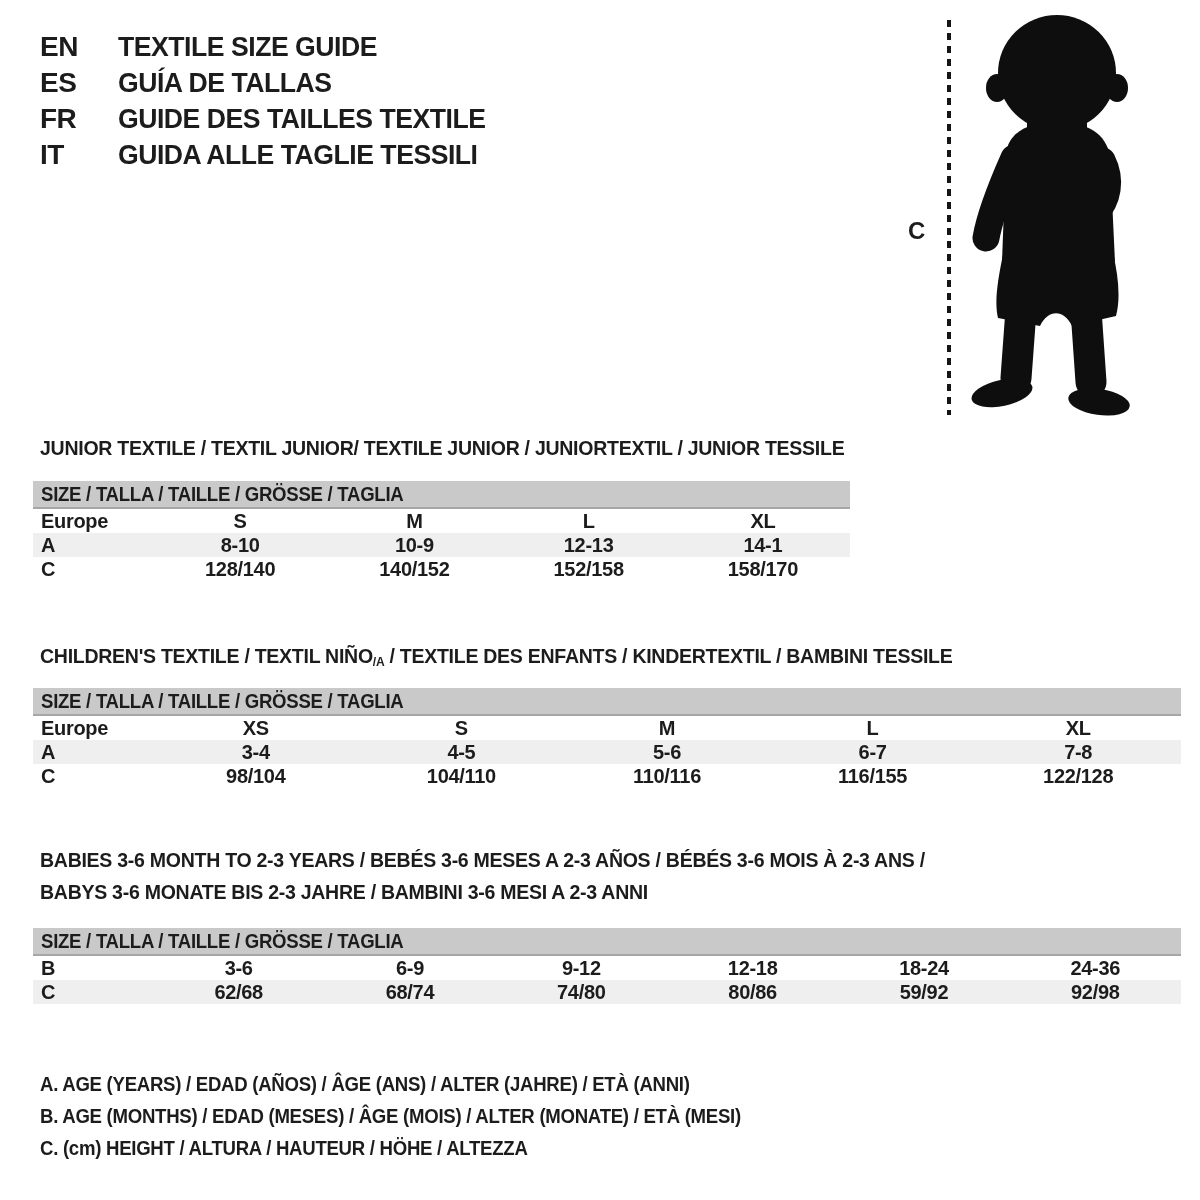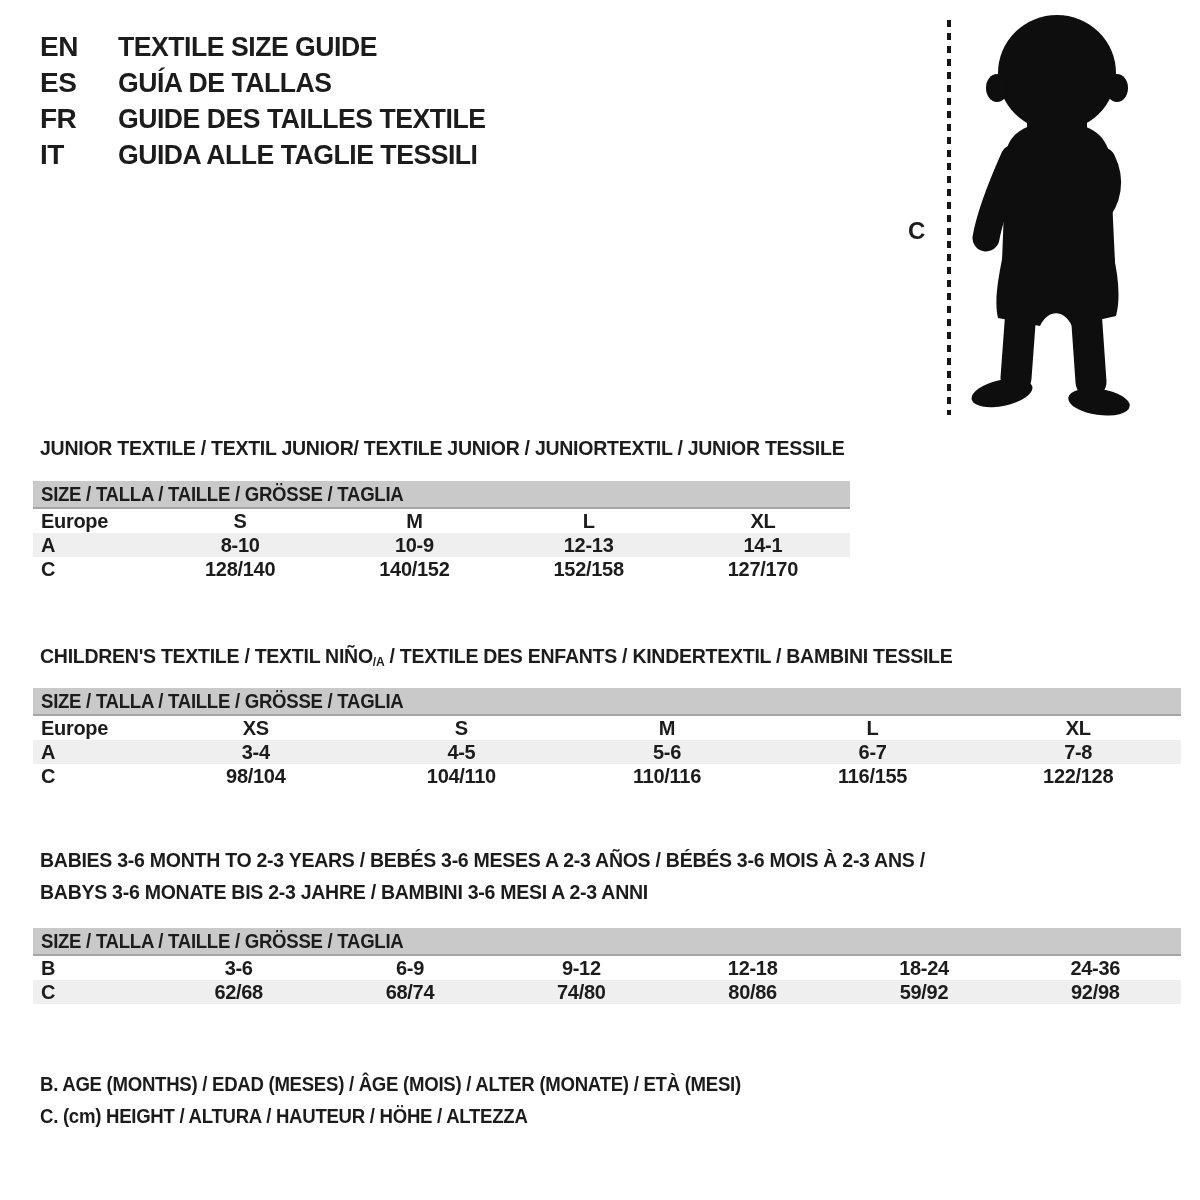--- a/index.html
+++ b/index.html
@@ -111,21 +111,21 @@
       <span class="cellv">8-10</span>
       <span class="cellv">10-9</span>
       <span class="cellv">12-13</span>
       <span class="cellv">14-1</span>
     </div>
     <div class="tbl-row">
       <span class="row-label">C</span>
       <span class="cellv">128/140</span>
       <span class="cellv">140/152</span>
       <span class="cellv">152/158</span>
-      <span class="cellv">127/170</span>
+      <span class="cellv">158/170</span>
     </div>
   </div>
 
   <div class="section-title title-children"><span>CHILDREN'S TEXTILE / TEXTIL NIÑO</span><span class="sub-small">/A</span><span> / TEXTILE DES ENFANTS / KINDERTEXTIL / BAMBINI TESSILE</span></div>
   <div class="tbl tbl-children">
     <div class="tbl-head">
       <span>SIZE / TALLA / TAILLE / GRÖSSE / TAGLIA</span>
     </div>
     <div class="tbl-row">
       <span class="row-label">Europe</span>
@@ -174,20 +174,23 @@
       <span class="cellv">68/74</span>
       <span class="cellv">74/80</span>
       <span class="cellv">80/86</span>
       <span class="cellv">59/92</span>
       <span class="cellv">92/98</span>
     </div>
   </div>
 
   <div class="legend">
     <div class="legend-line">
+        <span>A. AGE (YEARS) / EDAD (AÑOS) / ÂGE (ANS) / ALTER (JAHRE) / ETÀ (ANNI)</span>
+      </div>
+    <div class="legend-line">
         <span>B. AGE (MONTHS) / EDAD (MESES) / ÂGE (MOIS) / ALTER (MONATE) / ETÀ (MESI)</span>
       </div>
     <div class="legend-line">
         <span>C. (cm) HEIGHT / ALTURA / HAUTEUR / HÖHE / ALTEZZA</span>
       </div>
   </div>
 
 </div>
 
 </body></html>

